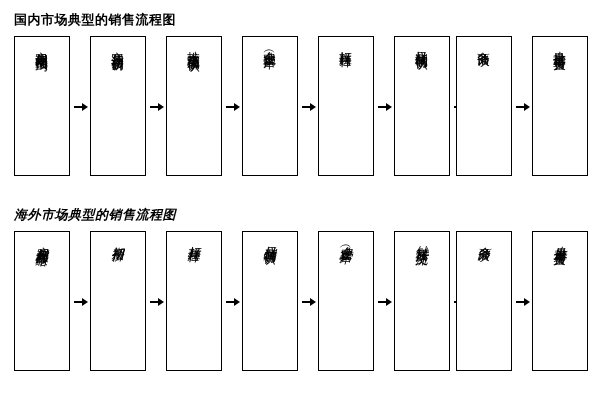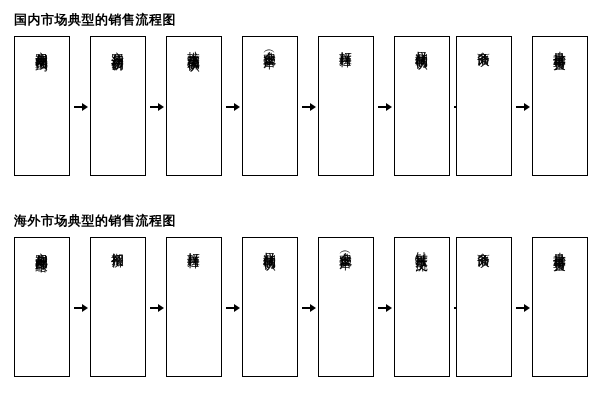--- a/index.html
+++ b/index.html
@@ -143,21 +143,21 @@
         <span class="shaft"></span>
         <span class="head"></span>
       </div>
 
     <div class="node" style="left:532px;">
         <span class="node-text">小批量订单与转大量</span>
       </div>
   </div>
 </div>
 
-<div class="section" style="top:213px;">
+<div class="section" style="top:207px;font-style:italic;">
   <div class="section-title">海外市场典型的销售流程图</div>
   <div class="flow-row">
 
     <div class="node" style="left:14px;">
         <span class="node-text">客户规划与邮件联络</span>
       </div>
     <div class="arrow" style="left:74px;">
         <span class="shaft"></span>
         <span class="head"></span>
       </div>

